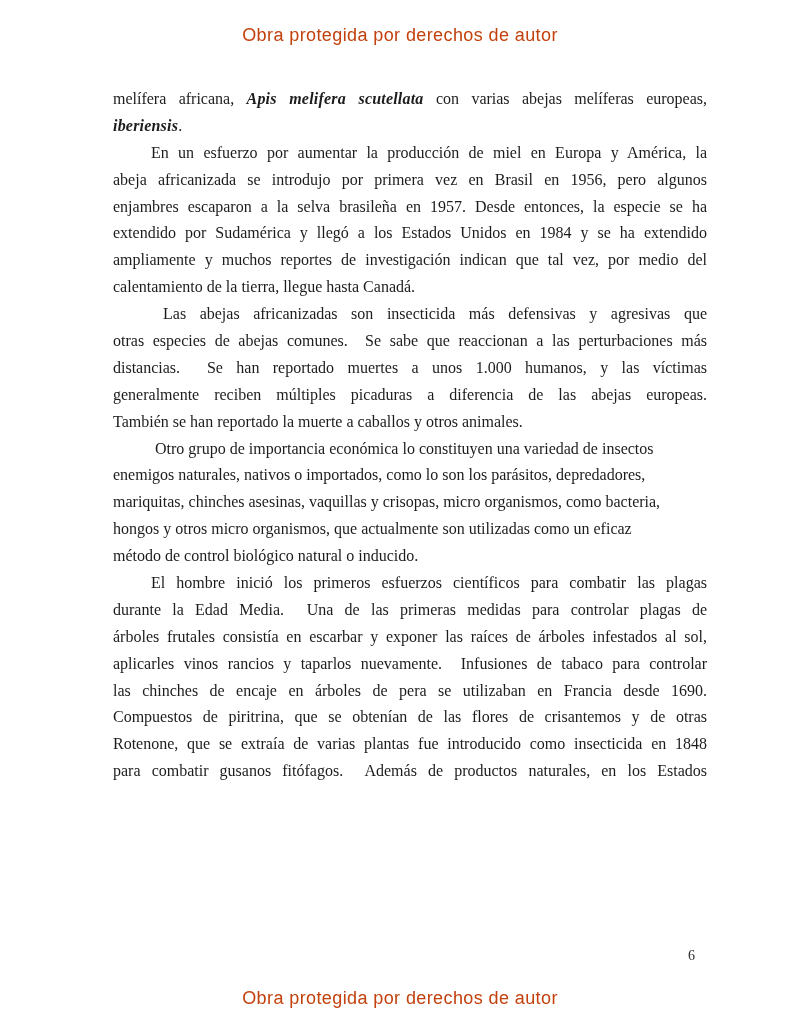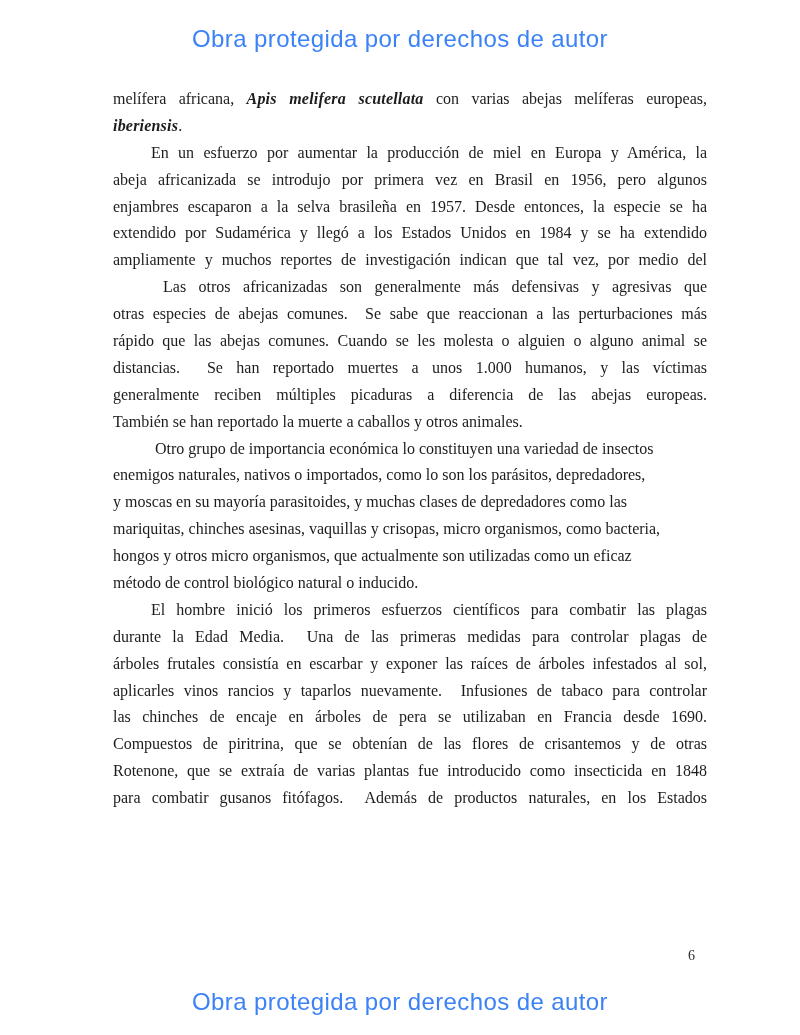--- a/index.html
+++ b/index.html
@@ -10,23 +10,23 @@
     position: relative;
     overflow: hidden;
     font-family: "Liberation Serif", serif;
   }
   .copyright-banner {
     position: absolute;
     left: 0;
     width: 800px;
     text-align: center;
     font-family: "Liberation Sans", sans-serif;
-    font-size: 24px;
+    font-size: 18px;
     letter-spacing: 0.4px;
-    color: #3b82f6;
+    color: #c2410c;
   }
   .banner-top { top: 25px; }
   .banner-bottom { top: 988px; }
   .text-block {
     position: absolute;
     left: 113px;
     top: 86px;
     width: 594px;
     color: #1c1c1c;
   }
@@ -68,33 +68,32 @@
     <div class="para">
       <div class="line j">melífera africana, <b><i>Apis melifera scutellata</i></b> con varias abejas melíferas europeas,</div>
       <div class="line l"><b><i>iberiensis</i></b>.</div>
     </div>
     <div class="para">
       <div class="line j" style="padding-left: 38px;">En un esfuerzo por aumentar la producción de miel en Europa y América, la</div>
       <div class="line j">abeja africanizada se introdujo por primera vez en Brasil en 1956, pero algunos</div>
       <div class="line j">enjambres escaparon a la selva brasileña en 1957. Desde entonces, la especie se ha</div>
       <div class="line j">extendido por Sudamérica y llegó a los Estados Unidos en 1984 y se ha extendido</div>
       <div class="line j">ampliamente y muchos reportes de investigación indican que tal vez, por medio del</div>
+      <div class="line l">calentamiento de la tierra, llegue hasta Canadá.</div>
     </div>
     <div class="para">
-      <div class="line j" style="padding-left: 50px;">Las otros africanizadas son generalmente más defensivas y agresivas que</div>
+      <div class="line j" style="padding-left: 50px;">Las abejas africanizadas son insecticida más defensivas y agresivas que</div>
       <div class="line j">otras especies de abejas comunes.&nbsp; Se sabe que reaccionan a las perturbaciones más</div>
-      <div class="line j">rápido que las abejas comunes. Cuando se les molesta o alguien o alguno animal se</div>
       <div class="line j">distancias.&nbsp; Se han reportado muertes a unos 1.000 humanos, y las víctimas</div>
       <div class="line j">generalmente reciben múltiples picaduras a diferencia de las abejas europeas.</div>
       <div class="line l">También se han reportado la muerte a caballos y otros animales.</div>
     </div>
     <div class="para">
       <div class="line l" style="padding-left: 42px;">Otro grupo de importancia económica lo constituyen una variedad de insectos</div>
       <div class="line l">enemigos naturales, nativos o importados, como lo son los parásitos, depredadores,</div>
-      <div class="line l">y moscas en su mayoría parasitoides, y muchas clases de depredadores como las</div>
       <div class="line l">mariquitas, chinches asesinas, vaquillas y crisopas, micro organismos, como bacteria,</div>
       <div class="line l">hongos y otros micro organismos, que actualmente son utilizadas como un eficaz</div>
       <div class="line l">método de control biológico natural o inducido.</div>
     </div>
     <div class="para">
       <div class="line j" style="padding-left: 38px;">El hombre inició los primeros esfuerzos científicos para combatir las plagas</div>
       <div class="line j">durante la Edad Media.&nbsp; Una de las primeras medidas para controlar plagas de</div>
       <div class="line j">árboles frutales consistía en escarbar y exponer las raíces de árboles infestados al sol,</div>
       <div class="line j">aplicarles vinos rancios y taparlos nuevamente.&nbsp; Infusiones de tabaco para controlar</div>
       <div class="line j">las chinches de encaje en árboles de pera se utilizaban en Francia desde 1690.</div>

